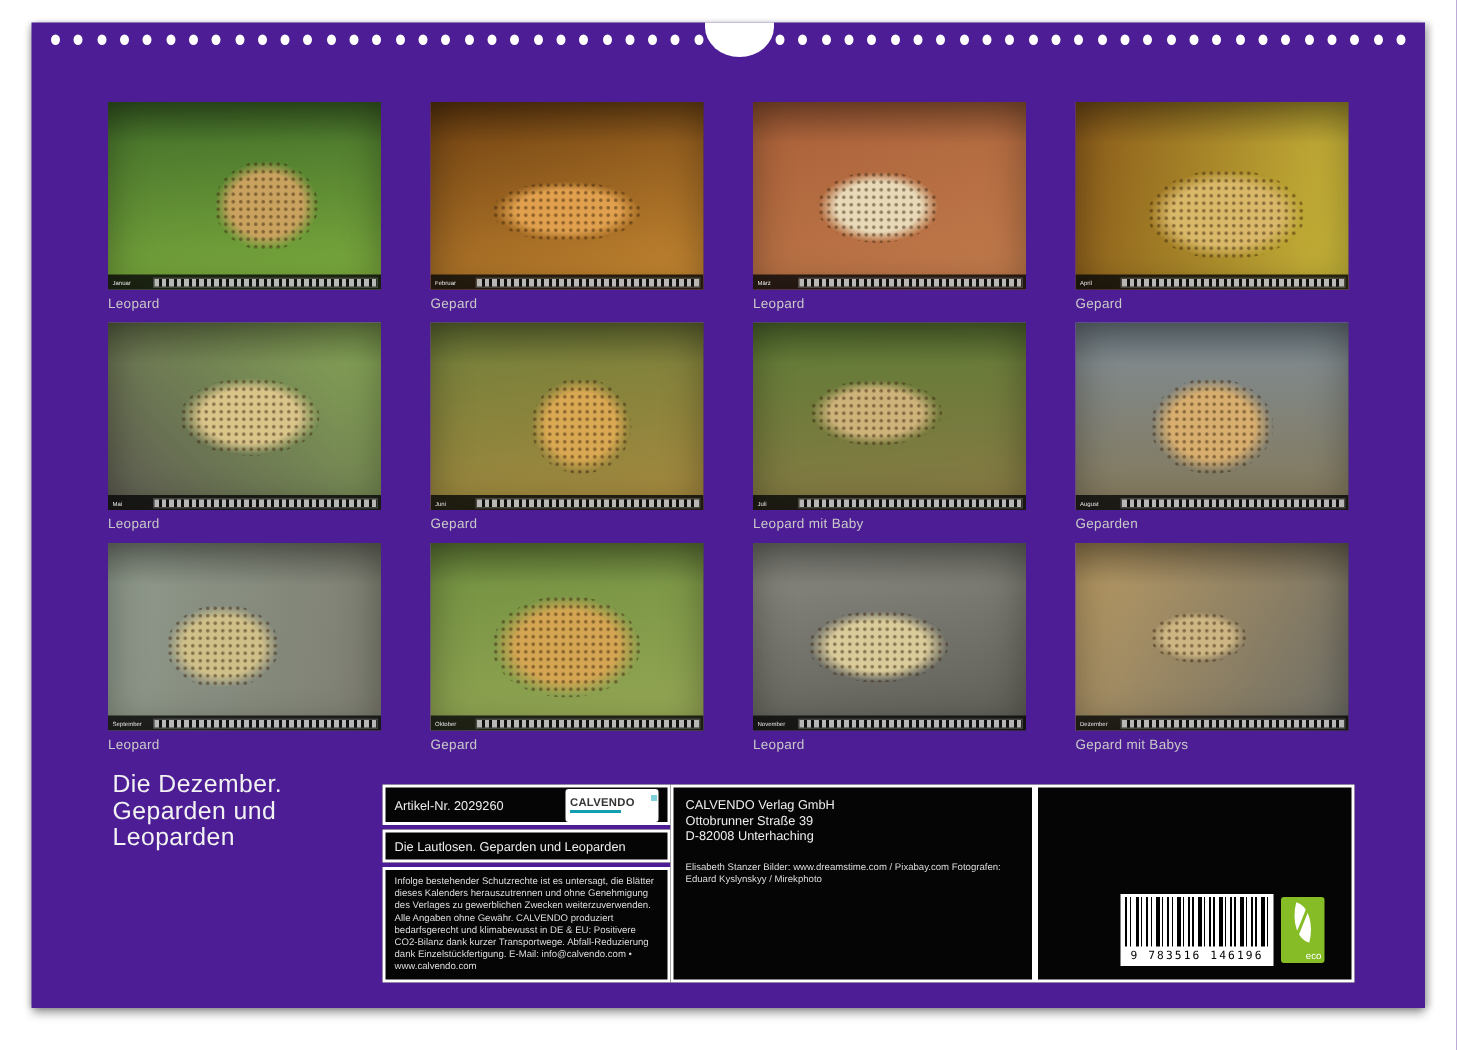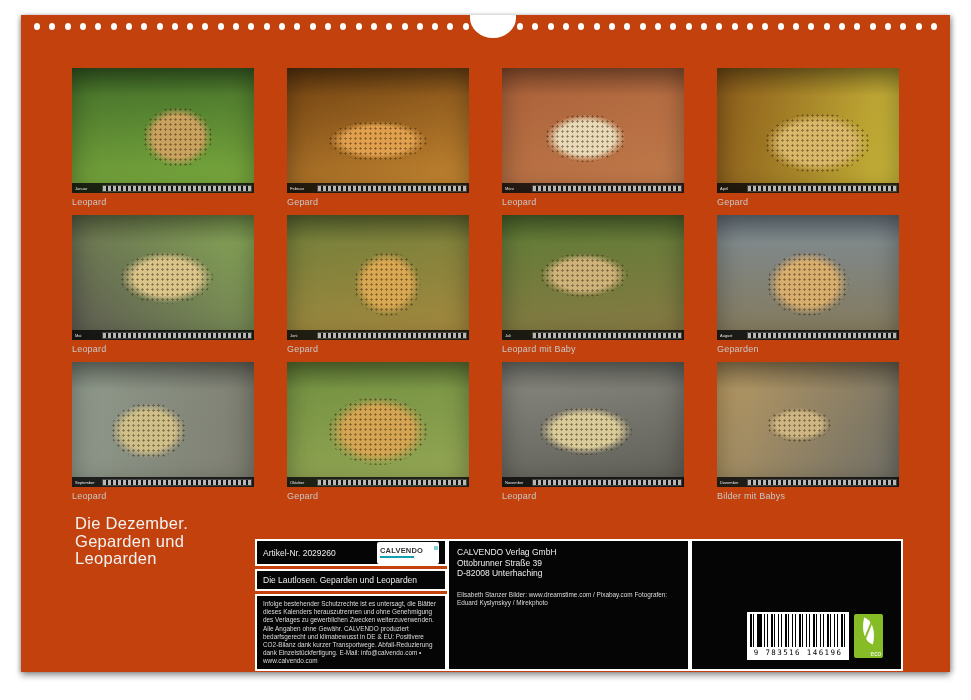--- a/index.html
+++ b/index.html
@@ -1,19 +1,19 @@
 <!DOCTYPE html>
 <html><head>
 <meta charset="utf-8">
 <style>
   html,body{margin:0;padding:0;}
   body{width:971px;height:700px;background:#ffffff;overflow:hidden;
        font-family:"Liberation Sans", sans-serif;}
   .stage{position:relative;width:971px;height:700px;background:#fff;}
-  .page{position:absolute;left:21px;top:15px;width:929px;height:657px;background:#c2410c;
+  .page{position:absolute;left:21px;top:15px;width:929px;height:657px;background:#4c1d95;
         box-shadow:0 4px 6px rgba(0,0,0,.35),3px 0 4px rgba(0,0,0,.18),-2px 0 3px rgba(0,0,0,.15);}
   
   .holes{position:absolute;top:8px;height:7px;display:flex;justify-content:space-between;}
   .holes-left{left:13px;width:435px;}
   .holes-right{left:496px;width:420px;}
   .hole{width:6px;height:7px;border-radius:50%;background:#fff;}
   .notch{position:absolute;top:0;left:449px;width:46px;height:23px;background:#fff;
          border-radius:0 0 24px 24px / 0 0 21px 21px;}
   
   #thumb-grid{position:absolute;left:51px;top:53px;display:grid;
@@ -28,21 +28,21 @@
   .strip{position:absolute;left:0;right:0;bottom:0;height:10px;background:rgba(8,8,8,.82);
          display:flex;align-items:center;padding:0 3px;}
   .strip .month{font-size:4px;color:#e6e6e6;width:26px;white-space:nowrap;overflow:hidden;}
   .strip .days{flex:1;height:5px;margin-left:2px;
          background:repeating-linear-gradient(90deg, rgba(235,235,235,.75) 0 3px, rgba(15,15,15,.95) 3px 5px);
          outline:1px solid rgba(200,200,200,.25);}
   .thumb-label{font-size:9px;color:#c8c8c8;margin-top:4px;letter-spacing:.2px;}
   
   .main-title{position:absolute;left:54px;top:500px;color:#f2f2f2;font-size:16.5px;
               line-height:17.5px;letter-spacing:.3px;}
-  .infobar{position:absolute;left:234px;top:524px;width:648px;height:132px;display:flex;}
+  .infobar{position:absolute;left:234px;top:508px;width:648px;height:132px;display:flex;}
   .col-left{width:192px;display:flex;flex-direction:column;}
   .ibox{border:2px solid #fff;box-sizing:border-box;background:#050505;color:#eee;}
   .boxA{height:31px;display:flex;align-items:center;justify-content:space-between;padding:0 6px;}
   .article{font-size:8.5px;color:#eee;}
   .clogo{width:62px;height:22px;background:#fff;border-radius:2px;display:flex;
          align-items:center;justify-content:space-between;padding:2px 3px;box-sizing:border-box;gap:16px;}
   .clogo-txt{display:flex;flex-direction:column;justify-content:center;}
   .clogo-name{font-size:7.5px;font-weight:bold;color:#333;letter-spacing:.2px;line-height:8px;}
   .clogo-tag{height:2px;width:34px;background:#12a0b0;margin-top:1px;}
   .clogo-icon{width:12px;height:15px;background:#0d96a5;border-radius:1px;position:relative;}
@@ -262,21 +262,21 @@
         </figure>
         <figure class="thumb">
           <div class="photo" style="background: radial-gradient(22% 17% at 45% 50%, rgb(205, 182, 132) 0px, rgb(205, 182, 132) 55%, rgba(0, 0, 0, 0) 78%), linear-gradient(120deg, rgb(185, 154, 98), rgb(109, 109, 102));">
             <div class="spots" style="left: 27.4%; top: 36.4%; width: 35.2%; height: 27.2%;"></div>
             <div class="shade"></div>
             <div class="strip">
               <span class="month">Dezember</span>
               <div class="days"></div>
             </div>
           </div>
-          <figcaption class="thumb-label">Bilder mit Babys</figcaption>
+          <figcaption class="thumb-label">Gepard mit Babys</figcaption>
         </figure>
       </div>
 
     <div class="main-title">
       <div>Die Dezember.</div>
       <div>Geparden und</div>
       <div>Leoparden</div>
     </div>
 
     <div class="infobar">

